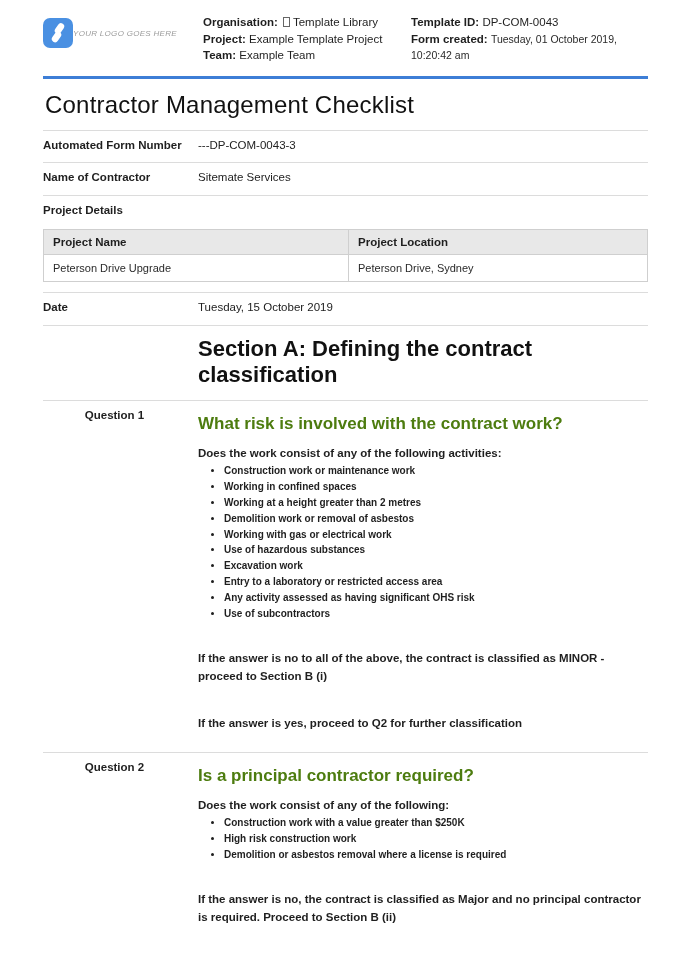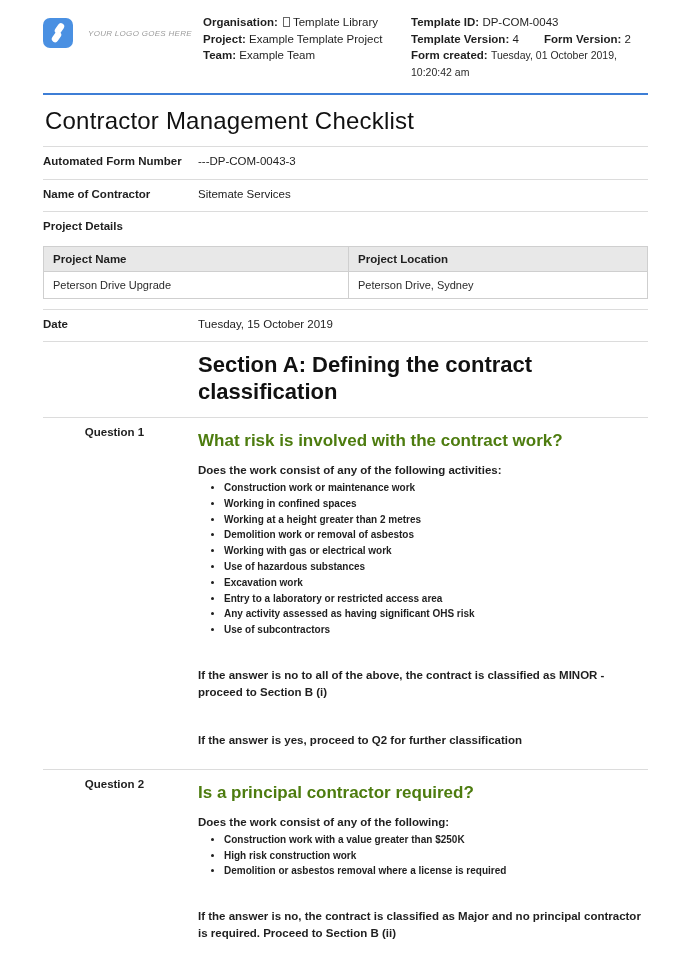--- a/index.html
+++ b/index.html
@@ -7,21 +7,21 @@
   body {
     font-family: "Liberation Sans", "DejaVu Sans", sans-serif;
     color: #1f1f1f;
     min-height: 979px;
     overflow: hidden;
   }
   .page { padding: 0 43px; }
 
   
   .top-header { display: flex; padding-top: 14px; padding-bottom: 12px; align-items: flex-start; }
-  .logo-wrap { width: 160px; display: flex; align-items: center; gap: 15px; padding-top: 4px; }
+  .logo-wrap { width: 160px; display: flex; align-items: center; gap: 0; padding-top: 4px; }
   .logo-text { font-size: 8px; font-style: italic; color: #9b9b9b; letter-spacing: .3px; white-space: nowrap; }
   .meta-col { font-size: 11.5px; line-height: 1.45; }
   .org-col { width: 208px; }
   .tpl-col { flex: 1; }
   .meta-col b { font-weight: bold; }
   .tofu { display: inline-block; width: 7px; height: 10px; border: 1px solid #666; margin: 0 3px 0 2px; vertical-align: -1px; }
   .ver-gap { margin-left: 22px; }
   .created-val { font-size: 10.5px; color: #2a2a2a; }
 
   .blue-rule { border: 0; height: 2.5px; background: #3d7ed6; }
@@ -88,26 +88,20 @@
       <div>
         <b>Team:</b>
         <span>Example Team</span>
       </div>
     </div>
 
     <div class="meta-col tpl-col">
       <div>
         <b>Template ID:</b>
         <span>DP-COM-0043</span>
-      </div>
-      <div>
-        <b>Template Version:</b>
-        <span>4</span>
-        <b class="ver-gap">Form Version:</b>
-        <span>2</span>
       </div>
       <div>
         <b>Form created:</b>
         <span class="created-val">Tuesday, 01 October 2019, 10:20:42 am</span>
       </div>
     </div>
   </div>
 
   <hr class="blue-rule">
 

